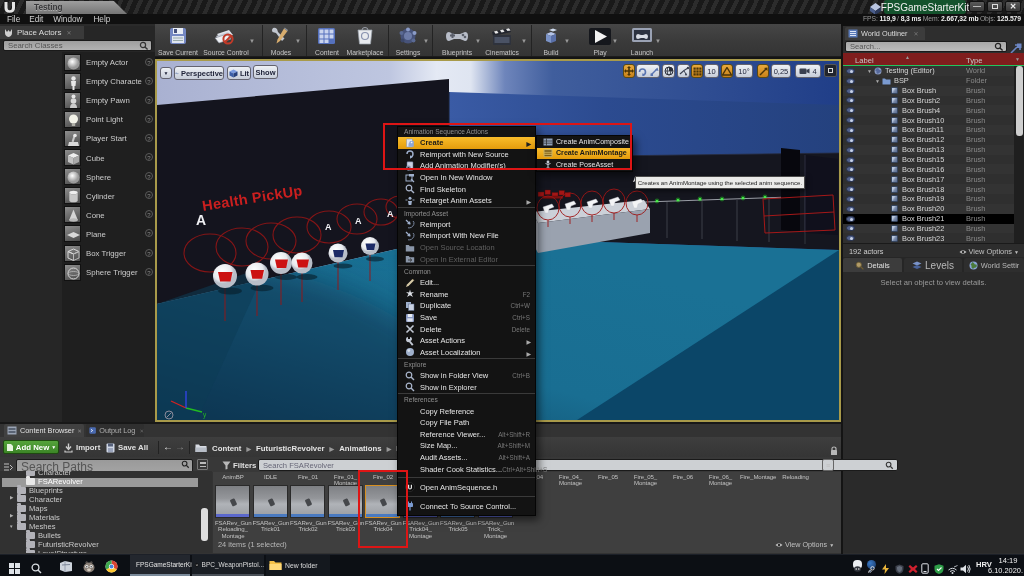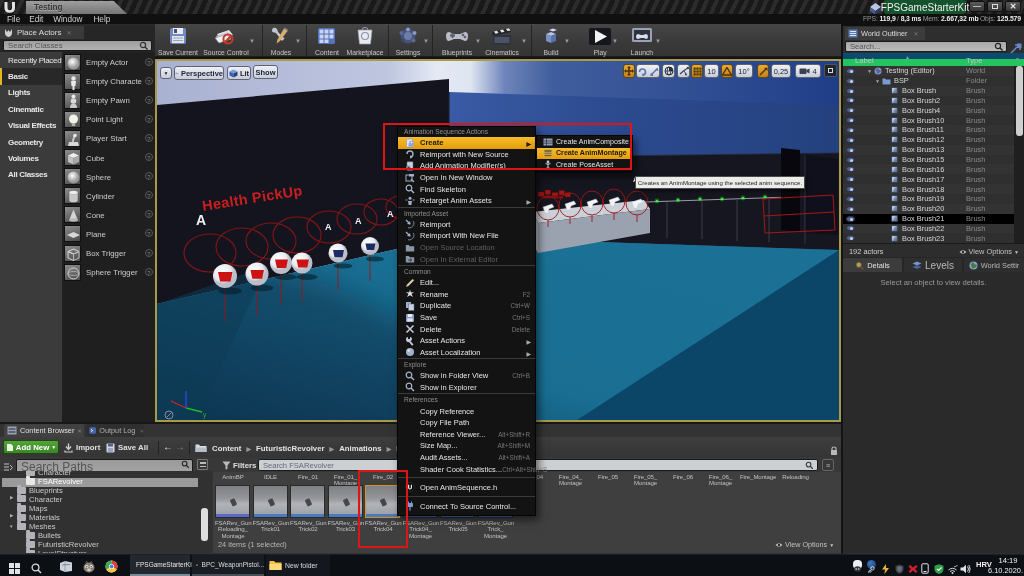--- a/index.html
+++ b/index.html
@@ -191,30 +191,20 @@
 <div class="abs" style="left:0;top:26px;width:84px;height:13px;background:#3a3a3a;display:flex;align-items:center;font-size:8px;color:#dcdcdc"><svg width="11" height="10" viewBox="0 0 11 10" style="margin:0 3px">
         <path d="M2 1 L4 4 L5.5 2 L7 4 L9 1 L9 5 Q9 8 5.5 9 Q2 8 2 5 Z" fill="#cfcfcf"></path>
       </svg>Place Actors<span style="color:#777;margin-left:5px;font-size:6px">✕</span></div>
 <div class="abs" style="left:3px;top:40px;width:149px;height:11px;background:linear-gradient(#9e9e9e,#b2b2b2);border:1px solid #1a1a1a;border-radius:2px;display:flex;align-items:center;font-size:7.8px;color:#555">
       <span style="margin-left:4px">Search Classes</span>
       <svg width="10" height="10" style="margin-left:auto;margin-right:2px" viewBox="0 0 10 10">
         <circle cx="4" cy="4" r="2.6" fill="none" stroke="#333" stroke-width="1.2"></circle>
         <line x1="6" y1="6" x2="8.6" y2="8.6" stroke="#333" stroke-width="1.4"></line>
       </svg>
     </div>
-<div class="abs" style="left:0;top:52px;width:62px;height:372px;background:#3b3b3b">
-<div class="cat" style="font-weight:normal">Recently Placed</div>
-<div class="cat" style="background:#282828"><span style="position:absolute;left:0;top:0;width:2px;height:100%;background:#e3b621"></span>Basic</div>
-<div class="cat">Lights</div>
-<div class="cat">Cinematic</div>
-<div class="cat">Visual Effects</div>
-<div class="cat">Geometry</div>
-<div class="cat">Volumes</div>
-<div class="cat">All Classes</div>
-</div>
 <div class="abs" style="left:62px;top:52px;width:93px;height:372px;background:#1f1f1f;overflow:hidden" id="actorlist"><svg width="0" height="0">
         <defs>
           <radialGradient id="ag" cx="40%" cy="35%">
             <stop offset="0%" stop-color="#ffffff"></stop>
             <stop offset="100%" stop-color="#9a9a9a"></stop>
           </radialGradient>
         </defs>
       </svg>
 <div style="position:absolute;left:2px;top:1.5px;width:17px;height:17px;background:linear-gradient(160deg,#8e8e8e,#4a4a4a);border:1px solid #111"><svg width="17" height="17" viewBox="0 0 17 17">
           <circle cx="8.5" cy="8.5" r="6" fill="url(#ag)"></circle>
@@ -545,21 +535,21 @@
       <svg width="10" height="10" style="margin-left:auto;margin-right:2px" viewBox="0 0 10 10">
         <circle cx="4" cy="4" r="2.6" fill="none" stroke="#222" stroke-width="1.2"></circle>
         <line x1="6" y1="6" x2="8.6" y2="8.6" stroke="#222" stroke-width="1.4"></line>
       </svg>
     </div>
 <div class="abs" style="left:1009px;top:41px;width:13px;height:12px"><svg width="13" height="12" viewBox="0 0 13 12">
         <path d="M2 10 L8 4" stroke="#6c86c4" stroke-width="1.6" fill="none"></path>
         <path d="M6 2 L11 2 L11 7" stroke="#6c86c4" stroke-width="1.6" fill="none"></path>
         <rect x="8" y="0.5" width="4.5" height="4.5" fill="#6c86c4"></rect>
       </svg></div>
-<div class="abs" style="left:843px;top:53px;width:181px;height:13px;background:#0c4a6e;border-bottom:7px solid #22c55e;font-size:7.6px;color:#c8c8c8">
+<div class="abs" style="left:843px;top:53px;width:181px;height:13px;background:#7f1d1d;border-bottom:1px solid #22c55e;font-size:7.6px;color:#c8c8c8">
       <span style="position:absolute;left:12px;top:2.5px">Label</span>
       <span style="position:absolute;left:62px;top:1px;font-size:5px;color:#999">▲</span>
       <span style="position:absolute;left:123px;top:2.5px">Type</span>
       <span style="position:absolute;right:4px;top:2.5px;font-size:5px;color:#999">▼</span>
     </div>
 <div class="abs" style="left:843px;top:66px;width:171px;height:177px;background:#313131;overflow:hidden" id="worows">
       <div class="wo-row" style="background:#333333">
         <div class="eye"></div>
         <span style="font-size:5px;color:#aaa;margin:0 2px 0 10px">▼</span>
         <svg width="8" height="8" viewBox="0 0 8 8" style="margin-right:3px">
@@ -750,21 +740,21 @@
         <line x1="6" y1="6" x2="8.6" y2="8.6" stroke="#222" stroke-width="1.4"></line>
       </svg>
     </div>
 <div class="abs" style="left:197px;top:459px;width:11px;height:11px;border:1px solid #777;border-radius:1px">
       <div style="margin:2px 1.5px;height:1.5px;background:#bbb"></div>
       <div style="margin:2px 1.5px;height:1.5px;background:#bbb"></div>
     </div>
 <div class="abs" style="left:222px;top:459px;height:12px;display:flex;align-items:center;font-size:7.8px;font-weight:bold;color:#e0e0e0"><svg width="9" height="9" viewBox="0 0 9 9" style="margin-right:2px">
         <path d="M0.5 0.5 L8.5 0.5 L5.5 4.5 L5.5 8 L3.5 8.5 L3.5 4.5 Z" fill="#b8b8b8"></path>
       </svg>Filters <span style="font-size:5px;margin-left:2px">▼</span></div>
-<div class="abs" style="left:258px;top:459px;width:560px;height:12px;background:#cdd0d3;border:1px solid #1a1a1a;border-radius:2px;display:flex;align-items:center;font-size:7.6px;color:#667">
+<div class="abs" style="left:258px;top:459px;width:640px;height:12px;background:#cdd0d3;border:1px solid #1a1a1a;border-radius:2px;display:flex;align-items:center;font-size:7.6px;color:#667">
       <span style="margin-left:4px">Search FSARevolver</span>
       <svg width="9" height="9" style="margin-left:auto;margin-right:3px" viewBox="0 0 10 10">
         <circle cx="4" cy="4" r="2.6" fill="none" stroke="#333" stroke-width="1.2"></circle>
         <line x1="6" y1="6" x2="8.6" y2="8.6" stroke="#333" stroke-width="1.4"></line>
       </svg>
     </div>
 <div class="abs" style="left:822px;top:459px;width:12px;height:12px;border:1px solid #666;border-radius:2px;color:#bbb;font-size:7px;text-align:center;line-height:11px">≡</div>
 <div class="abs" style="left:0;top:471px;width:212px;height:82px;background:#313131;overflow:hidden" id="cbtree">
       <div style="position:absolute;left:26px;top:-2.0px;width:9px;height:7px;background:#b2b2b8;border-radius:1px"></div>
       <span style="position:absolute;left:38px;top:-3.0px;font-size:7.6px;color:#cacaca;white-space:nowrap">Character</span>

